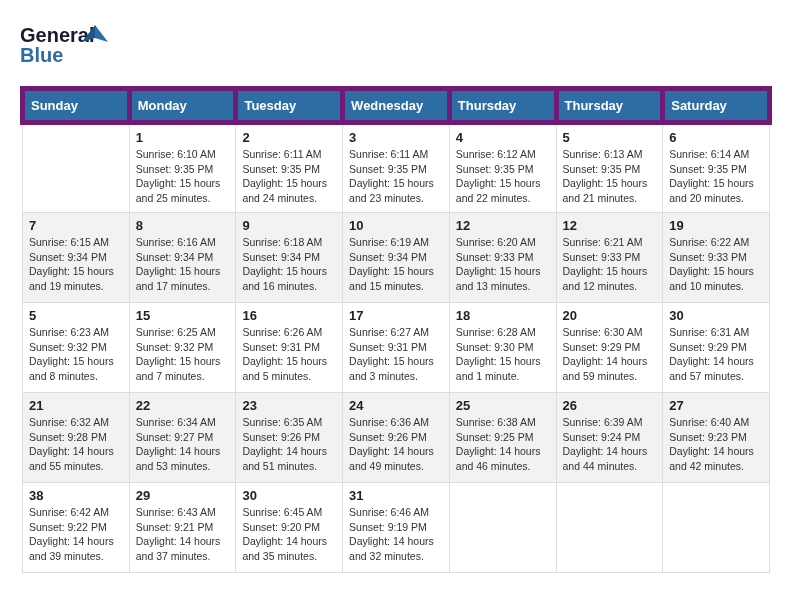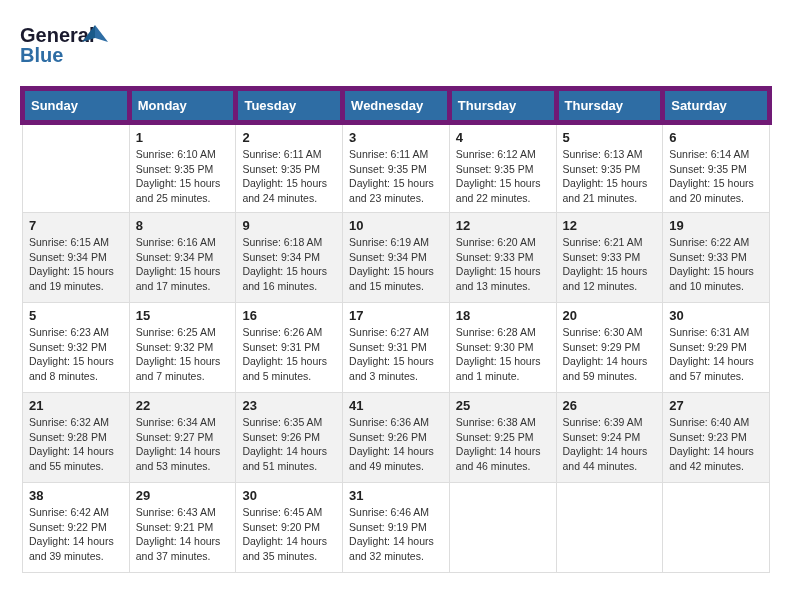--- a/index.html
+++ b/index.html
@@ -202,21 +202,21 @@
         </td>
         <td>
           <span class="day-num">22</span>
           <div class="day-info">Sunrise: 6:34 AM<br>Sunset: 9:27 PM<br>Daylight: 14 hours<br>and 53 minutes.</div>
         </td>
         <td>
           <span class="day-num">23</span>
           <div class="day-info">Sunrise: 6:35 AM<br>Sunset: 9:26 PM<br>Daylight: 14 hours<br>and 51 minutes.</div>
         </td>
         <td>
-          <span class="day-num">41</span>
+          <span class="day-num">24</span>
           <div class="day-info">Sunrise: 6:36 AM<br>Sunset: 9:26 PM<br>Daylight: 14 hours<br>and 49 minutes.</div>
         </td>
         <td>
           <span class="day-num">25</span>
           <div class="day-info">Sunrise: 6:38 AM<br>Sunset: 9:25 PM<br>Daylight: 14 hours<br>and 46 minutes.</div>
         </td>
         <td>
           <span class="day-num">26</span>
           <div class="day-info">Sunrise: 6:39 AM<br>Sunset: 9:24 PM<br>Daylight: 14 hours<br>and 44 minutes.</div>
         </td>

